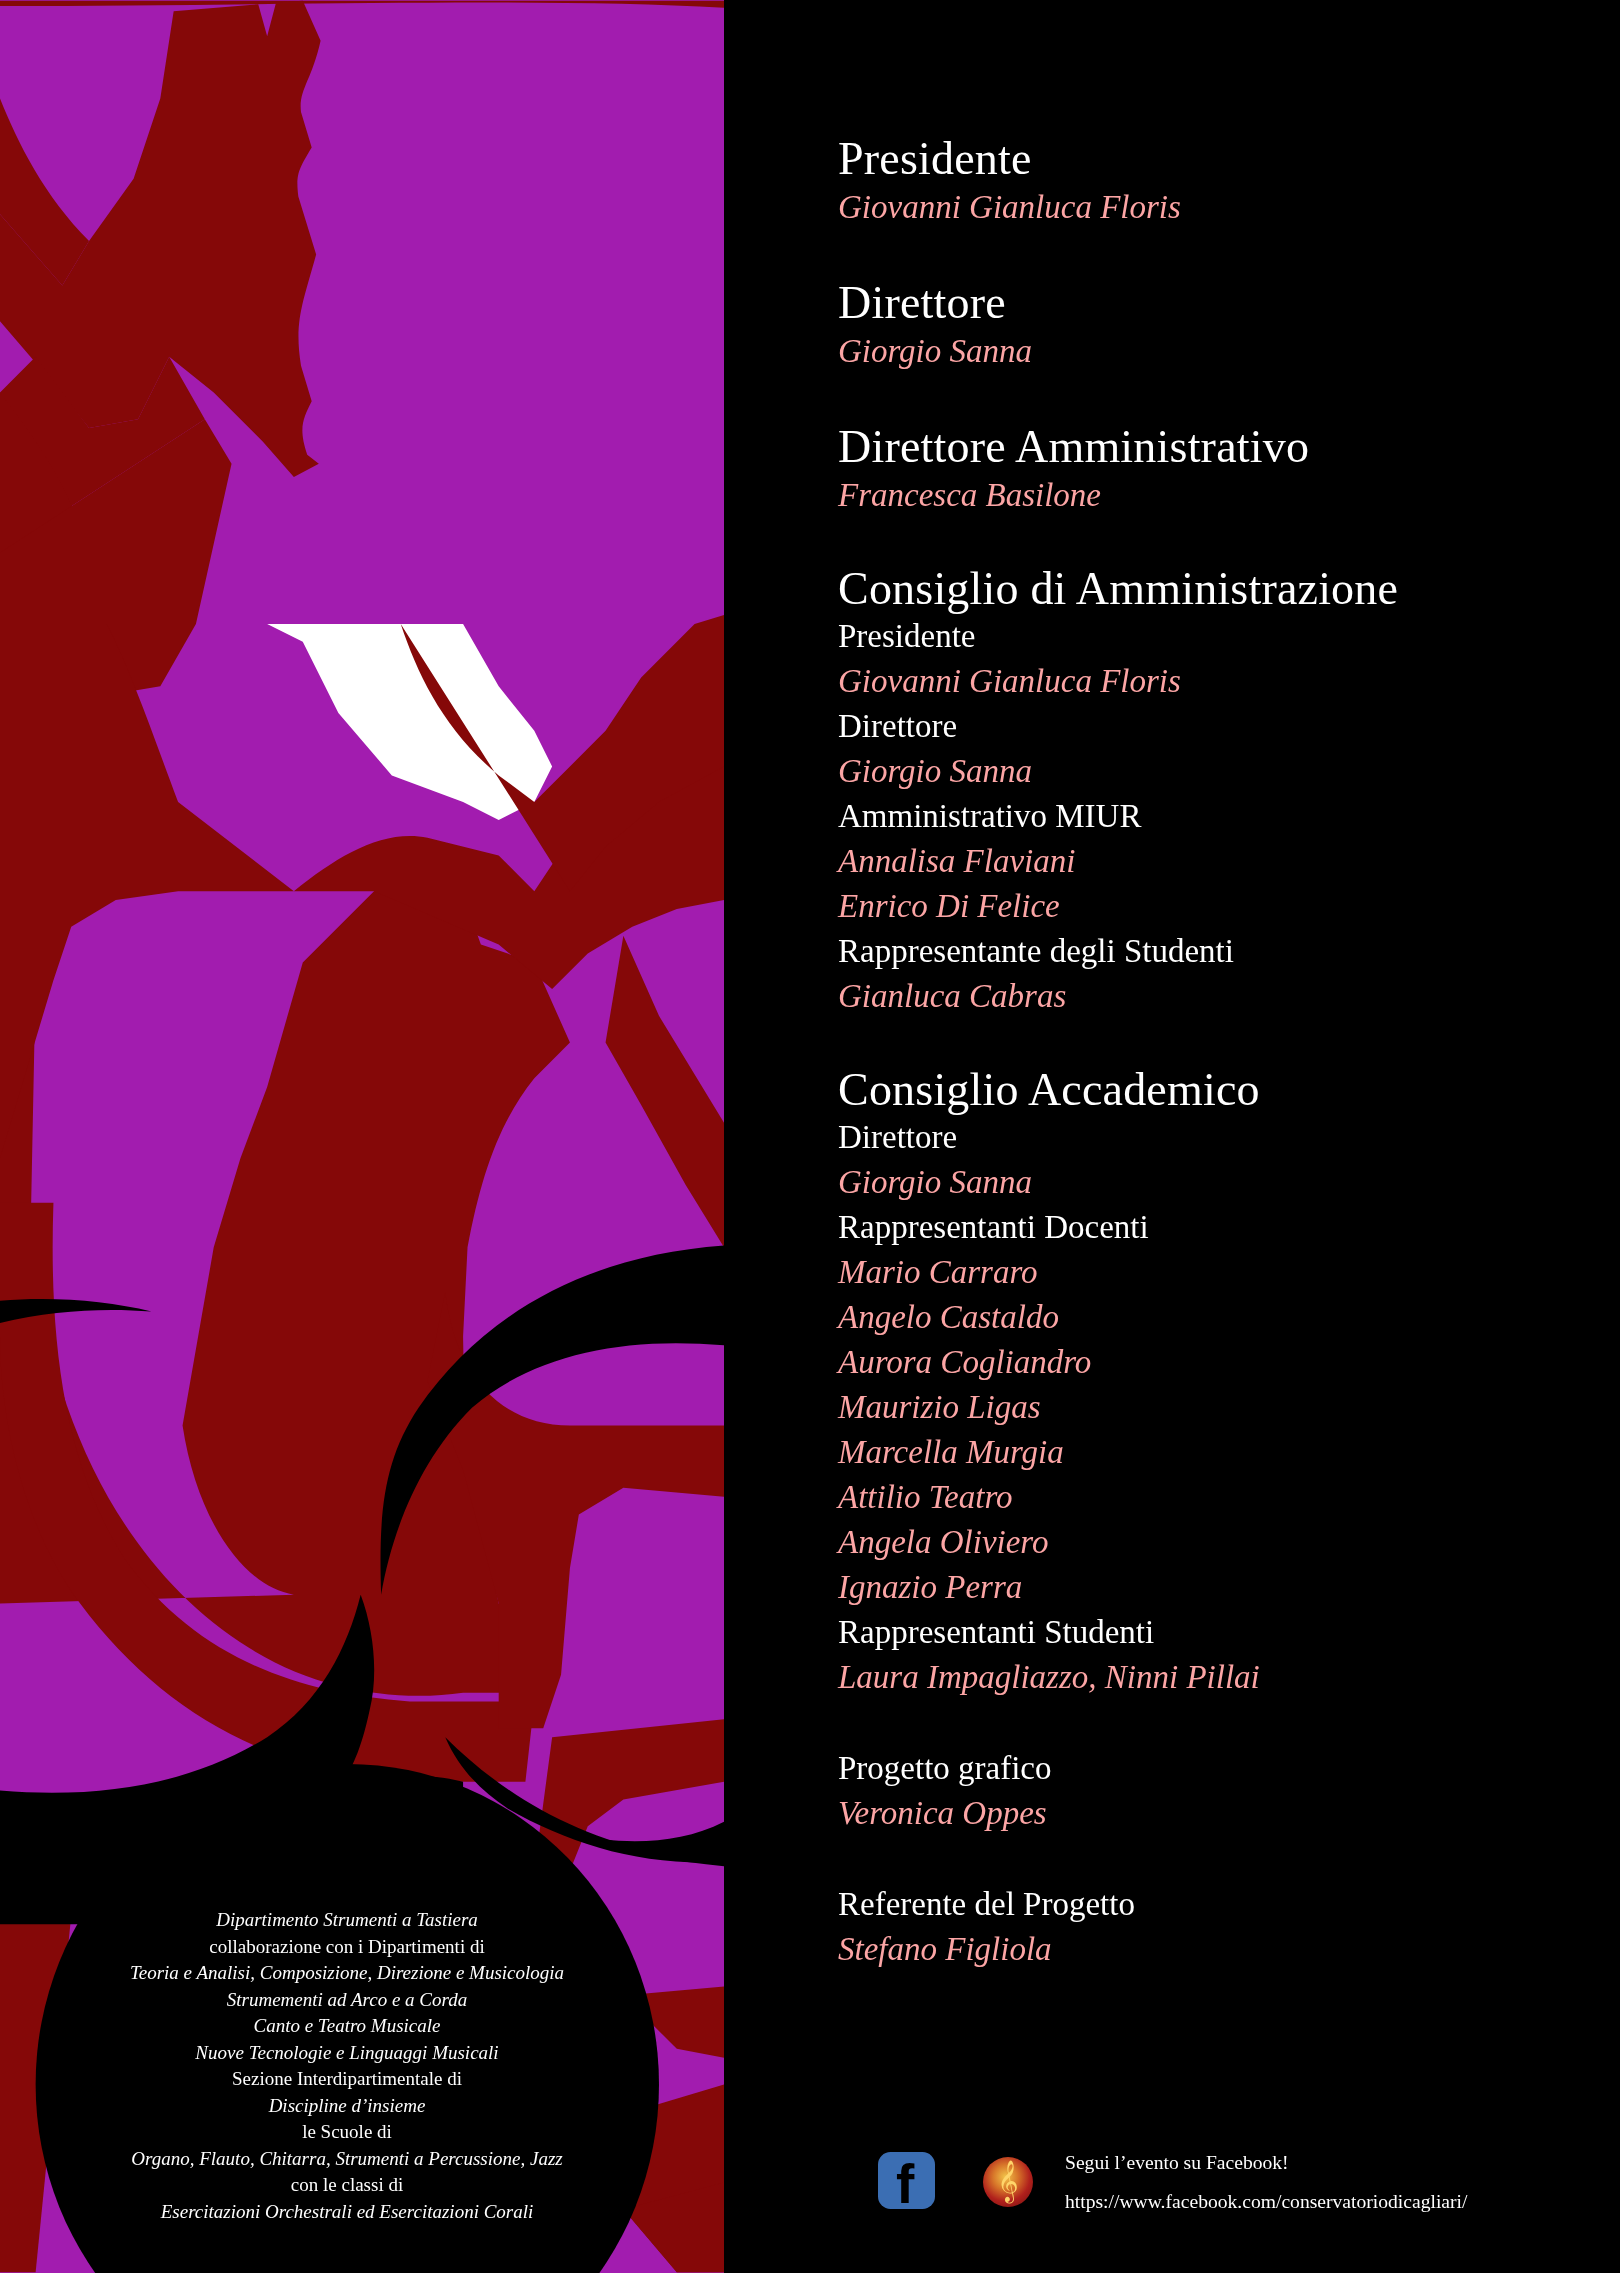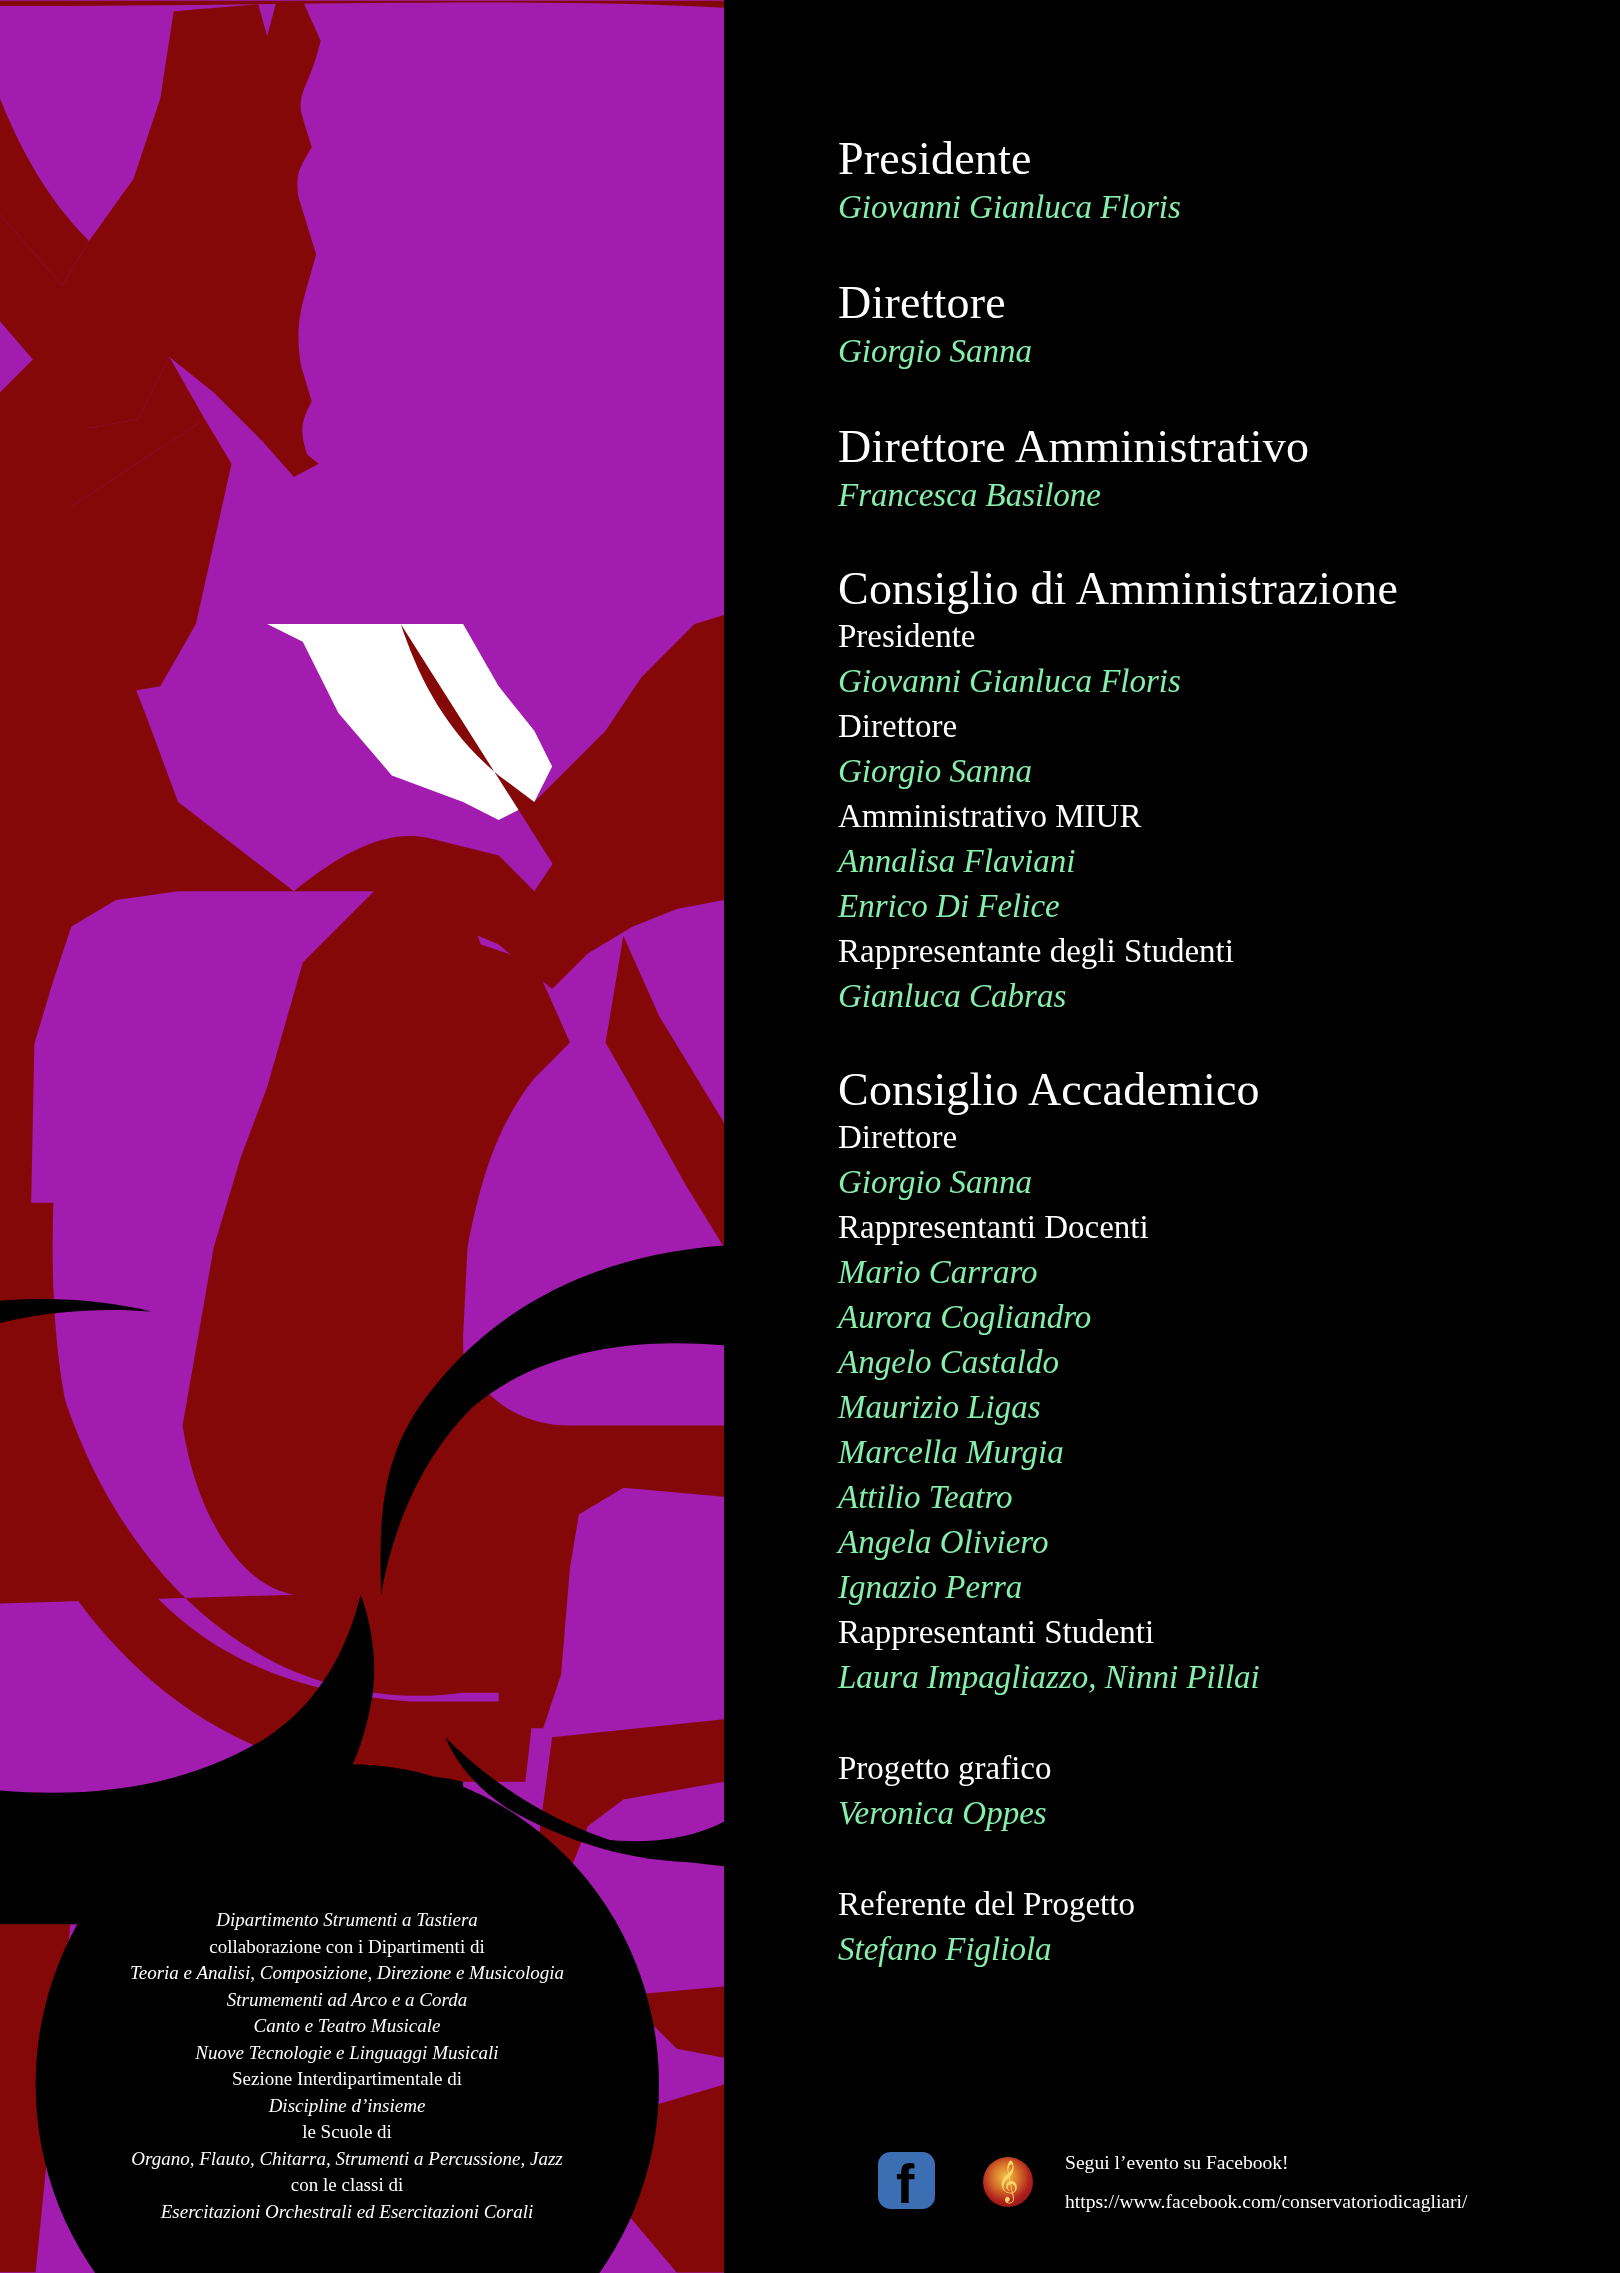--- a/index.html
+++ b/index.html
@@ -19,21 +19,21 @@
     .dept-text .it { font-style: italic; }
     .right-panel {
       position: absolute; left: 762px; top: 0; width: 896px; height: 1847px;
       background: #000; color: #fff;
     }
     .content { position: absolute; left: 76px; top: 132px; }
     .section { margin-bottom: 46px; }
     .h1 { font-size: 46px; line-height: 53px; font-weight: normal; margin: 0; letter-spacing: 0.2px; }
     .h2 { font-size: 33px; line-height: 45px; font-weight: normal; margin: 0; }
     .h3 { font-size: 33px; line-height: 45px; font-weight: normal; margin: 0; }
-    .name { font-size: 33px; line-height: 45px; font-style: italic; margin: 0; color: #86efac; }
+    .name { font-size: 33px; line-height: 45px; font-style: italic; margin: 0; color: #fca5a5; }
     .top-name { line-height: 45px; }
     .compact .h1 { line-height: 50px; }
     .footer {
       position: absolute; left: 116px; top: 2143px; width: 766px; height: 80px;
     }
     .fb-icon {
       position: absolute; left: 0; top: 9px; width: 57px; height: 57px;
       background: #3b6eb3; border-radius: 12.5px;
     }
     .fb-icon span {
@@ -143,22 +143,22 @@
       <p class="h3">Rappresentante degli Studenti</p>
       <p class="name">Gianluca Cabras</p>
     </div>
 
     <div class="section compact">
       <h1 class="h1">Consiglio Accademico</h1>
       <p class="h3">Direttore</p>
       <p class="name">Giorgio Sanna</p>
       <p class="h3">Rappresentanti Docenti</p>
       <p class="name">Mario Carraro</p>
+      <p class="name">Angelo Castaldo</p>
       <p class="name">Aurora Cogliandro</p>
-      <p class="name">Angelo Castaldo</p>
       <p class="name">Maurizio Ligas</p>
       <p class="name">Marcella Murgia</p>
       <p class="name">Attilio Teatro</p>
       <p class="name">Angela Oliviero</p>
       <p class="name">Ignazio Perra</p>
       <p class="h3">Rappresentanti Studenti</p>
       <p class="name">Laura Impagliazzo, Ninni Pillai</p>
     </div>
 
     <div class="section">

